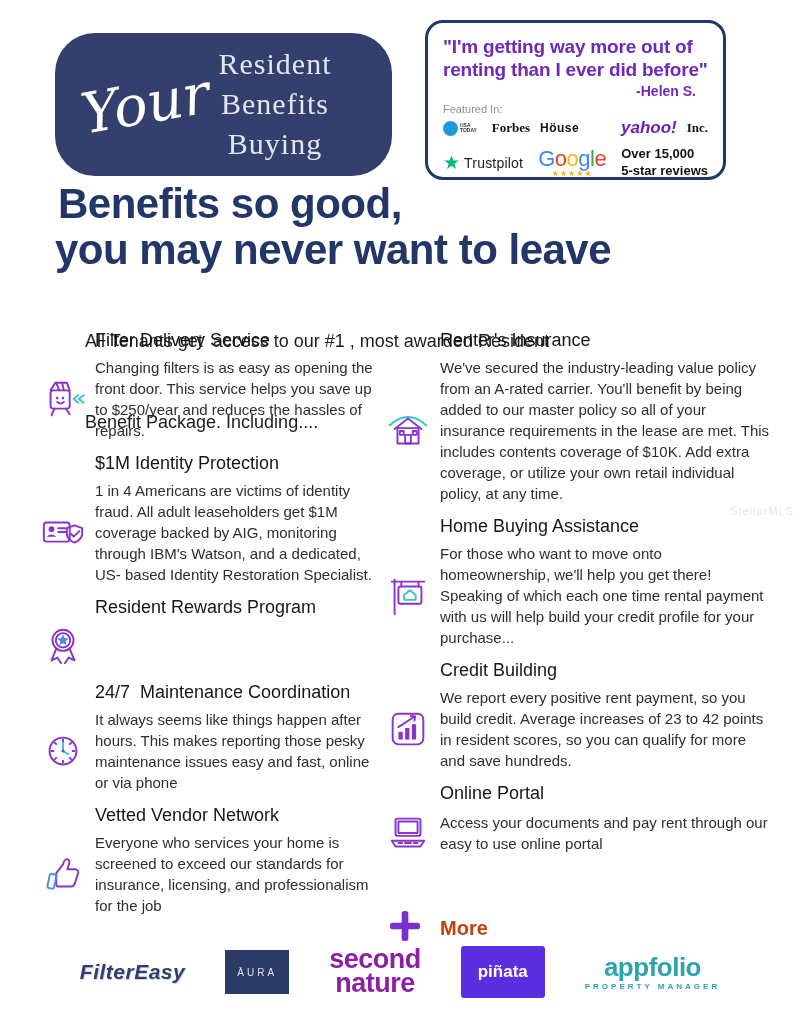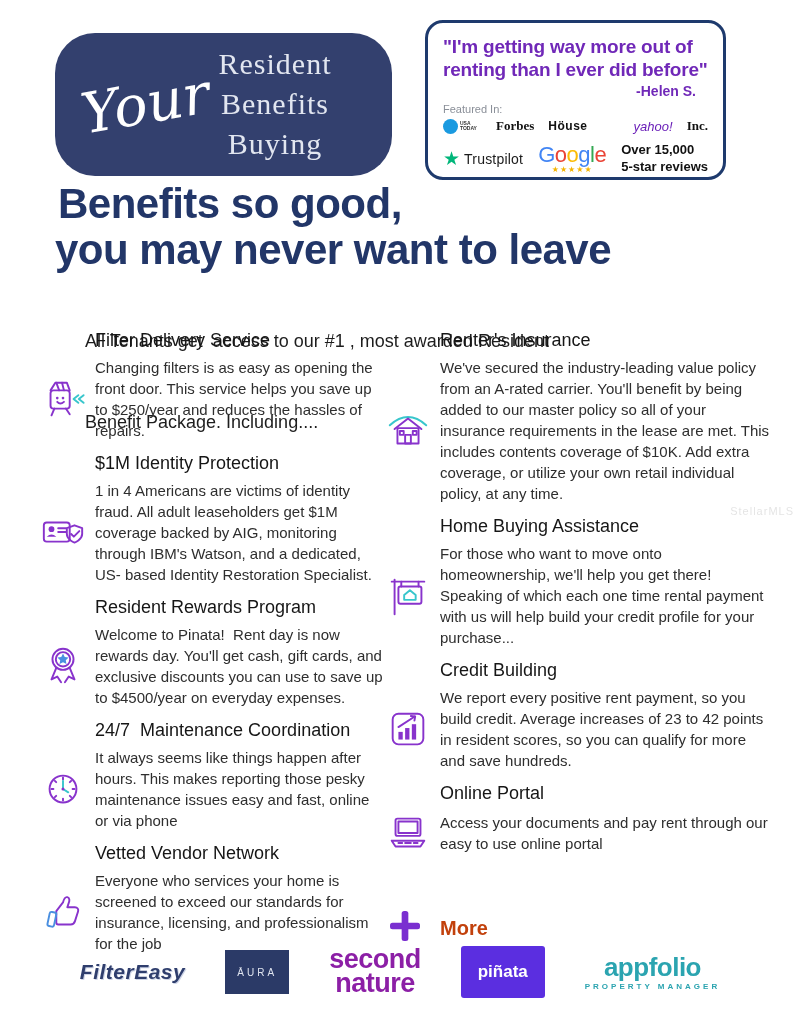--- a/index.html
+++ b/index.html
@@ -43,21 +43,21 @@
   }
   .quote { color: #7028b8; font-weight: bold; font-size: 19px; line-height: 1.22; letter-spacing: -0.2px; }
   .attribution { color: #7028b8; font-weight: bold; font-size: 14px; text-align: right; margin: 2px 12px 4px 0; }
   .featured-label { color: #8a8f98; font-size: 11px; margin-bottom: 3px; }
   .press-row { display: flex; align-items: center; justify-content: space-between; margin-bottom: 8px; }
   .usatoday { display: flex; align-items: center; gap: 2px; }
   .usatoday-dot { width: 15px; height: 15px; border-radius: 50%; background: #1a9ae0; }
   .usatoday-text { font-size: 5px; font-weight: bold; color: #333; width: 22px; line-height: 1.1; }
   .forbes { font-family: "Liberation Serif", serif; font-weight: bold; font-size: 13px; color: #111; }
   .house  { font-weight: bold; font-size: 12px; color: #111; letter-spacing: 0.5px; }
-  .yahoo  { font-weight: normal; font-style: italic; font-size: 13px; color: #6a1fb8; margin-left: 32px; }
+  .yahoo  { font-weight: bold; font-style: italic; font-size: 17px; color: #6a1fb8; margin-left: 32px; }
   .inc    { font-family: "Liberation Serif", serif; font-weight: bold; font-size: 13px; color: #111; }
   .ratings-row { display: flex; align-items: center; justify-content: space-between; }
   .trustpilot { display: flex; align-items: center; gap: 4px; }
   .tp-star { color: #00b67a; font-size: 19px; line-height: 1; }
   .tp-label { font-size: 14px; color: #1b1b1b; font-weight: 500; letter-spacing: 0.2px; }
   .google-wrap { text-align: center; }
   .google { font-size: 22px; font-weight: 500; letter-spacing: -0.5px; line-height: 1; }
   .g-blue { color: #4285F4; } .g-red { color: #EA4335; } .g-yellow { color: #FBBC05; } .g-green { color: #34A853; }
   .google-stars { font-size: 8px; color: #f4b400; letter-spacing: 1px; line-height: 1; }
   .reviews { font-size: 13px; font-weight: bold; color: #111; line-height: 1.25; }
@@ -192,21 +192,20 @@
       <div class="row">
         <span class="icon">
           <svg viewBox="0 0 48 48">
             <path class="ic-purple" d="M17 26 l-5 12 6 -3 4 6"></path>
             <path class="ic-purple" d="M31 26 l5 12 -6 -3 -4 6"></path>
             <circle class="ic-purple" cx="24" cy="17" r="11"></circle>
             <circle class="ic-purple" cx="24" cy="17" r="7.5"></circle>
             <path d="M24 11 l1.8 3.6 4 .6 -2.9 2.8 .7 4 -3.6 -1.9 -3.6 1.9 .7 -4 -2.9 -2.8 4 -.6 z" fill="#4a8fe0"></path>
           </svg>
         </span>
-        <p>Welcome to Pinata!  Rent day is now rewards day. You'll get cash, gift cards, and exclusive discounts you can use to save up to $4500/year on everyday expenses.</p>
       </div>
     </div>
 
     <div class="item">
       <h3>24/7  Maintenance Coordination</h3>
       <div class="row">
         <span class="icon">
           <svg viewBox="0 0 48 48">
             <circle class="ic-purple" cx="24" cy="24" r="14"></circle>
             <path class="ic-purple" d="M24 12 v2 M24 34 v2 M12 24 h2 M34 24 h2 M15.5 15.5 l1.4 1.4 M31.1 31.1 l1.4 1.4 M32.5 15.5 l-1.4 1.4 M16.9 31.1 l-1.4 1.4"></path>

